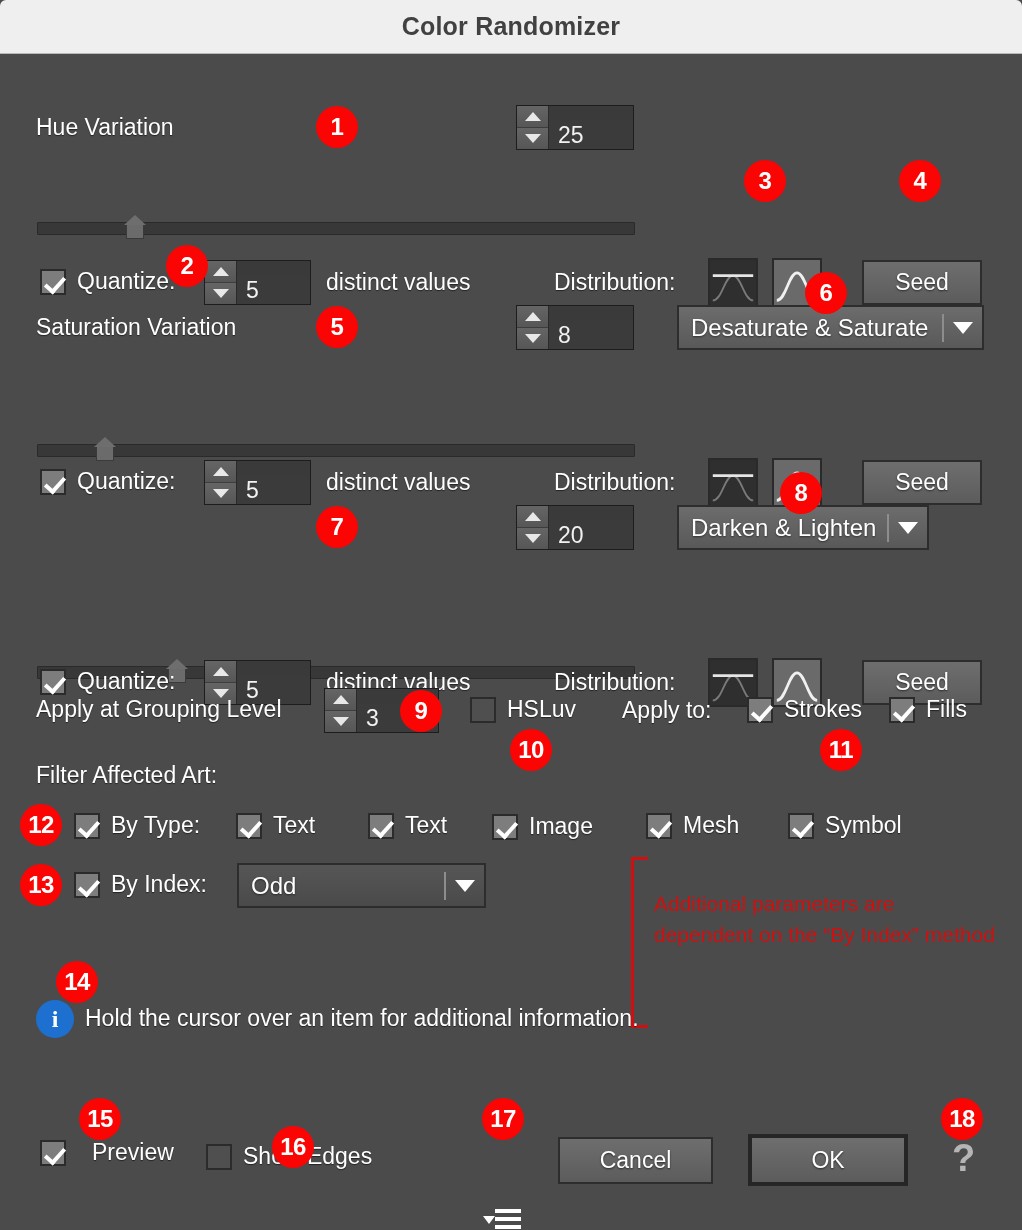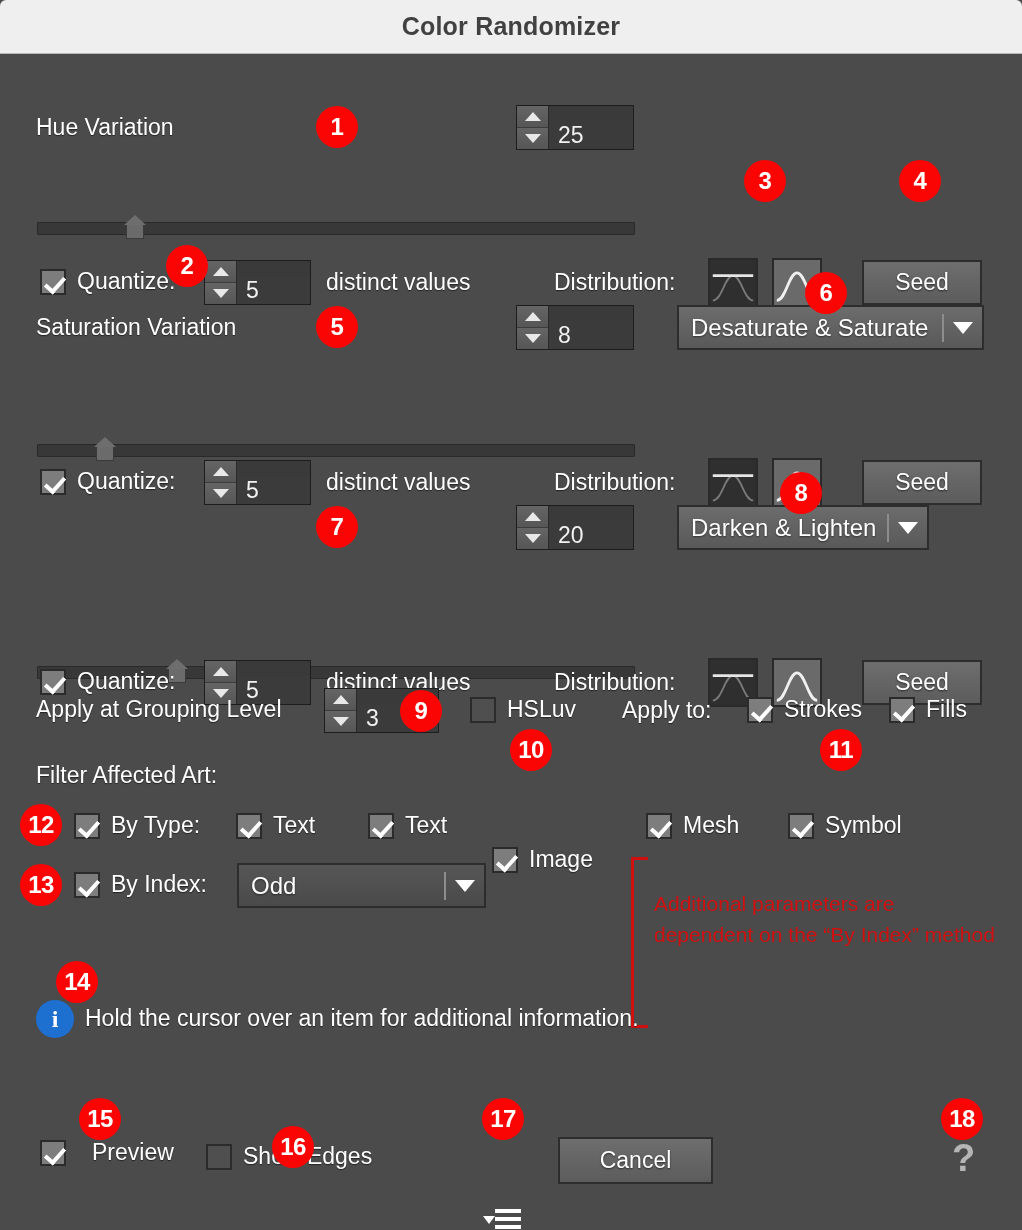--- a/index.html
+++ b/index.html
@@ -399,21 +399,21 @@
     </div>
 
     <div class="abs cb" style="left:236px;top:758px;">
       <span class="box on"></span>
       <span class="cblabel lbl">Text</span>
     </div>
     <div class="abs cb" style="left:368px;top:758px;">
       <span class="box on"></span>
       <span class="cblabel lbl">Text</span>
     </div>
-    <div class="abs cb" style="left:492px;top:792px;justify-content:space-between;">
+    <div class="abs cb" style="left:492px;top:759px;justify-content:space-between;">
       <span class="box on"></span>
       <span class="cblabel lbl">Image</span>
     </div>
     <div class="abs cb" style="left:646px;top:758px;">
       <span class="box on"></span>
       <span class="cblabel lbl">Mesh</span>
     </div>
     <div class="abs cb" style="left:788px;top:758px;">
       <span class="box on"></span>
       <span class="cblabel lbl">Symbol</span>
@@ -450,20 +450,21 @@
       <span class="box off"></span>
       <span class="cblabel lbl">Show Edges</span>
     </div>
 
     <div class="abs flyout" style="left:483px;top:1089px;">
       <span class="tri"></span>
         <span class="lines"></span>
     </div>
 
     <div class="abs btn" style="left:558px;top:1083px;width:155px;height:47px;">Cancel</div>
+    <div class="abs btn default" style="left:748px;top:1080px;width:160px;height:52px;">OK</div>
     <div class="abs help" style="left:952px;top:1085px;">?</div>
 
   </div>
 
   <div id="badge-layer">
       <div class="badge" style="left: 316px; top: 106px; background: rgb(251, 4, 4);">1</div>
       <div class="badge" style="left: 166px; top: 245px; background: rgb(251, 4, 4);">2</div>
       <div class="badge" style="left: 744px; top: 160px; background: rgb(251, 4, 4);">3</div>
       <div class="badge" style="left: 899px; top: 160px; background: rgb(251, 4, 4);">4</div>
       <div class="badge" style="left: 316px; top: 306px; background: rgb(251, 4, 4);">5</div>

